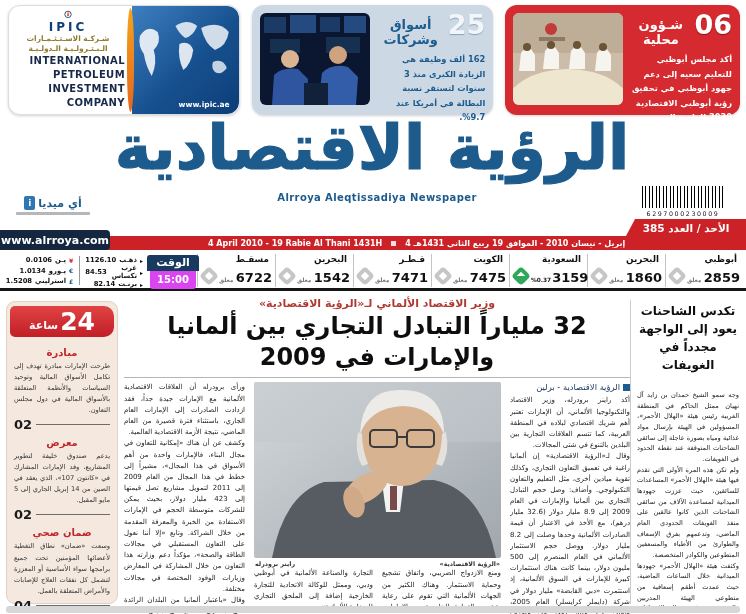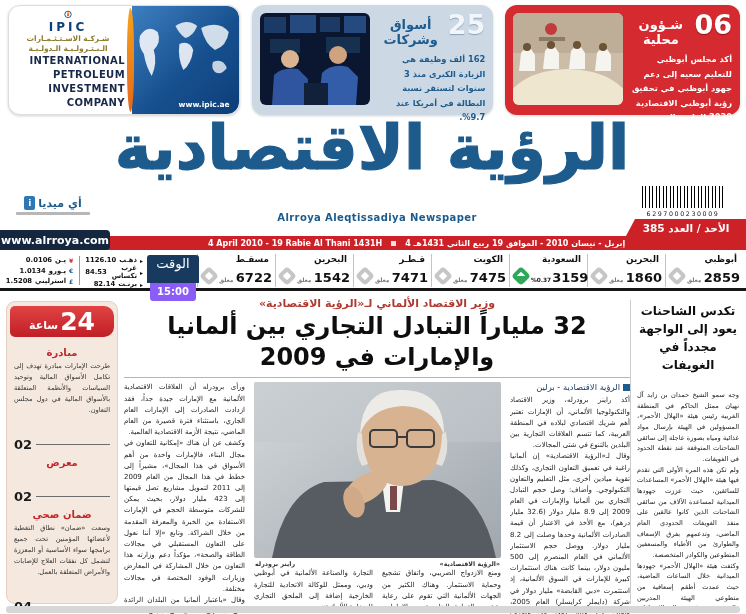--- a/index.html
+++ b/index.html
@@ -28,21 +28,21 @@
   .markets-ad .teaser-num { color:#f2f6fa; text-shadow:0 1px 1px #8aa4bb; }
   .local-ad .teaser-num { color:#fff; text-shadow:0 1px 1px #8c1216; }
   .teaser-sec { font-size:13px; font-weight:bold; margin-top:4px;text-align:center; }
   .markets-ad .teaser-sec { color:#1d5c8f; }
   .teaser-body { font-size:8.3px; font-weight:bold; line-height:1.75; text-align:right; margin-top:5px; }
   .markets-ad .teaser-body { color:#1d5c8f; }
   .ad-photo { width:110px; height:92px; border-radius:6px; overflow:hidden; flex:none; }
 
   
   #mast-title { position:absolute; top:108px; right:100px; width:548px; text-align:center; font-size:62px; line-height:1.3; font-weight:bold; color:#1d5b8d; -webkit-text-stroke:1.2px #1d5b8d; }
-  #mast-sub { position:absolute; top:212px; left:252px; width:250px; text-align:center; font-size:10px; font-weight:bold; color:#1d5b8d; direction:ltr; letter-spacing:.4px; }
+  #mast-sub { position:absolute; top:192px; left:252px; width:250px; text-align:center; font-size:10px; font-weight:bold; color:#1d5b8d; direction:ltr; letter-spacing:.4px; }
   #media-logo { position:absolute; left:16px; top:196px; width:74px; text-align:center; }
   .media-row { display:flex; align-items:center; justify-content:center; gap:3px; direction:rtl; }
   .media-mark { width:11px; height:14px; background:#2e77b5; border-radius:2px; color:#fff; font-size:9px; font-weight:bold; line-height:14px; }
   .media-name { font-size:11px; font-weight:bold; color:#1d5b8d; }
   .media-micro { height:3px; background:#b7b7b7; margin-top:2px; border-radius:1px; }
 
   #barcode-block { position:absolute; right:20px; top:184px; width:86px; direction:ltr; }
   .barcode { height:26px; background:repeating-linear-gradient(90deg,#000 0 1px,#fff 1px 3px,#000 3px 4px,#fff 4px 7px); border:2px solid #fff; }
   .barcode-num { font-size:6.3px; letter-spacing:1.6px; text-align:center; color:#111; }
   .price-row { display:flex; justify-content:space-between; font-size:7px; font-weight:bold; color:#222; margin-top:2px; }
@@ -57,38 +57,38 @@
   .mcell { width:78px; flex:none; display:flex; flex-direction:column; justify-content:space-between; padding:0 3px 1px 1px; border-left:1px solid #c4c4c4; }
   .mname { font-size:8.8px; font-weight:bold; color:#111; text-align:right; padding-right:3px; }
   .mrow { display:flex; direction:ltr; align-items:center; }
   .micon { width:14px; height:14px; border-radius:4px; background:#c6c6c6; transform:rotate(45deg); display:flex; align-items:center; justify-content:center; margin:0 3px 3px 3px; flex:none; }
   .micon::after { content:""; width:6px; height:6px; background:#fff; border-radius:1px; }
   .micon.up { background:#2fa85c; }
   .micon.up::after { clip-path:polygon(0 0,100% 0,0 100%); border-radius:0; width:7px; height:7px; }
   .mstatus { font-size:5.8px; font-weight:bold; color:#777; margin:4px 1px 0 0; }
   .mval { font-size:13px; font-weight:bold; color:#111; margin-left:auto; direction:ltr; }
   .tbox { width:48px; flex:none; display:flex; flex-direction:column; align-items:center; padding-top:1px; }
-  .ttab { background:#173a5e; color:#fff; font-size:13px; font-weight:normal; padding:1px 9px 12px; border-radius:3px 3px 0 0; }
-  .tmain { background:#8b5cf6; color:#fff; font-size:10px; font-weight:bold; width:46px; text-align:center; border-radius:0 0 3px 3px; padding:3px 0 4px; }
+  .ttab { background:#173a5e; color:#fff; font-size:11px; font-weight:bold; padding:1px 9px 2px; border-radius:3px 3px 0 0; }
+  .tmain { background:#d946ef; color:#fff; font-size:10px; font-weight:bold; width:46px; text-align:center; border-radius:0 0 3px 3px; padding:3px 0 4px; }
   .cblock { flex:1; display:flex; direction:rtl; padding:2px 6px 2px 2px; gap:6px; }
   .ccol { flex:1; display:flex; flex-direction:column; justify-content:space-between; border-left:1px solid #9a9a9a; padding-left:5px; }
   .ccol:last-child { border-left:none; }
   .crow { display:flex; direction:rtl; align-items:center; gap:3px; font-size:6.8px; font-weight:bold; color:#111; }
   .cicon { font-size:6px; color:#111; }
   .cval { margin-inline-start:auto; direction:ltr; }
   .sym-red { color:#cc2127; } .sym-blue { color:#1d5c8f; }
 
   
   #sidebar24 { position:absolute; left:6px; top:301px; width:112px; height:303px; background:#f5e9df; border:1px solid #e4cfc0; border-radius:9px; padding:40px 7px 4px; }
   #badge24 { position:absolute; top:4px; right:3px; left:3px; height:31px; background:linear-gradient(180deg,#e14343,#c01f26); border-radius:5px 10px 10px 5px; color:#fff; display:flex; align-items:center; justify-content:center; gap:2px; direction:rtl; }
   .badge-num { font-size:25px; font-weight:bold; line-height:1; }
   .badge-word { font-size:11px; font-weight:bold; margin-top:8px; }
   .s24-title { color:#c0272d; font-weight:bold; font-size:10px; text-align:center; margin:5px 0 3px; }
   .s24-text { font-size:6.7px; line-height:1.65; color:#333; text-align:justify; }
-  .s24-page { display:flex; direction:ltr; align-items:center; gap:4px; margin-top:21px; }
+  .s24-page { display:flex; direction:ltr; align-items:center; gap:4px; margin-top:1px; }
   .s24-num { font-size:13px; font-weight:bold; color:#1a1a1a; }
   .s24-line { flex:1; border-top:1.5px solid #6d6d6d; }
 
   
   #trucks { position:absolute; right:2px; top:300px; width:114px; height:304px; padding:2px 5px 0 6px; border-left:1px solid #ccc; }
   .trucks-h { font-size:12px; font-weight:bold; text-align:center; line-height:1.5; color:#0f0f0f; margin-bottom:16px; }
   .trucks-b { font-size:6.6px; line-height:1.62; text-align:justify; color:#222; white-space:pre-line; overflow:hidden; height:232px; }
 
   
   #article { position:absolute; left:124px; top:297px; width:506px; height:307px; }
@@ -335,20 +335,21 @@
     <div class="s24">
       <div class="s24-title">مبادرة</div>
       <div class="s24-text">طرحت الإمارات مبادرة تهدف إلى تكامل الأسواق المالية وتوحيد السياسات والأنظمة المتعلقة بالأسواق المالية في دول مجلس التعاون.</div>
       <div class="s24-page">
           <span class="s24-num">02</span>
           <span class="s24-line"></span>
         </div>
     </div>
     <div class="s24">
       <div class="s24-title">معرض</div>
+      <div class="s24-text">يدعم صندوق خليفة لتطوير المشاريع، وفد الإمارات المشارك في «كانتون 107»، الذي يعقد في الصين من 14 إبريل الجاري إلى 5 مايو المقبل.</div>
       <div class="s24-page">
           <span class="s24-num">02</span>
           <span class="s24-line"></span>
         </div>
     </div>
     <div class="s24">
       <div class="s24-title">ضمان صحي</div>
       <div class="s24-text">وسعت «ضمان» نطاق التغطية لأعضائها المؤمنين تحت جميع برامجها سواء الأساسية أو المعززة لتشمل كل نفقات العلاج للإصابات والأمراض المتعلقة بالعمل.</div>
       <div class="s24-page">
           <span class="s24-num">04</span>

